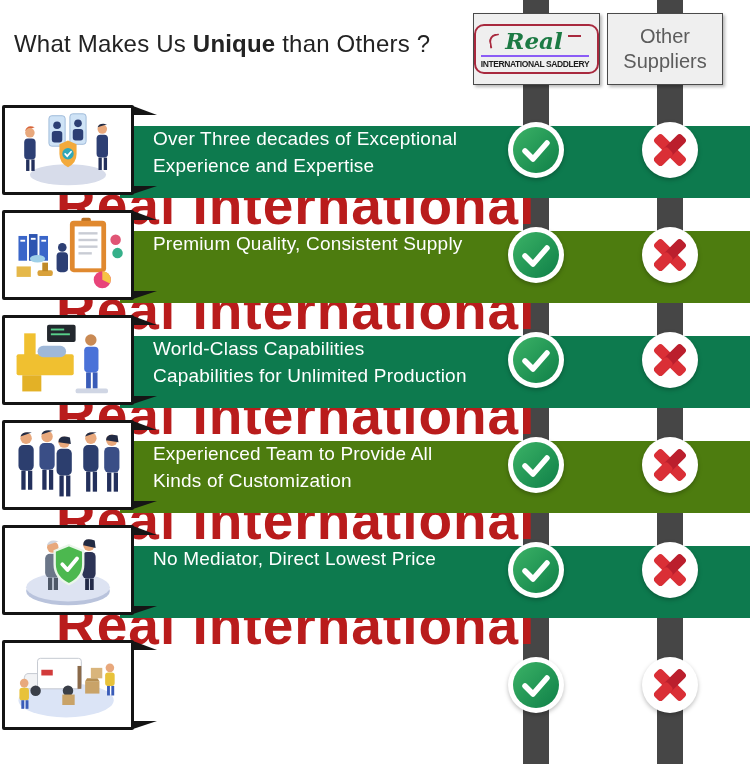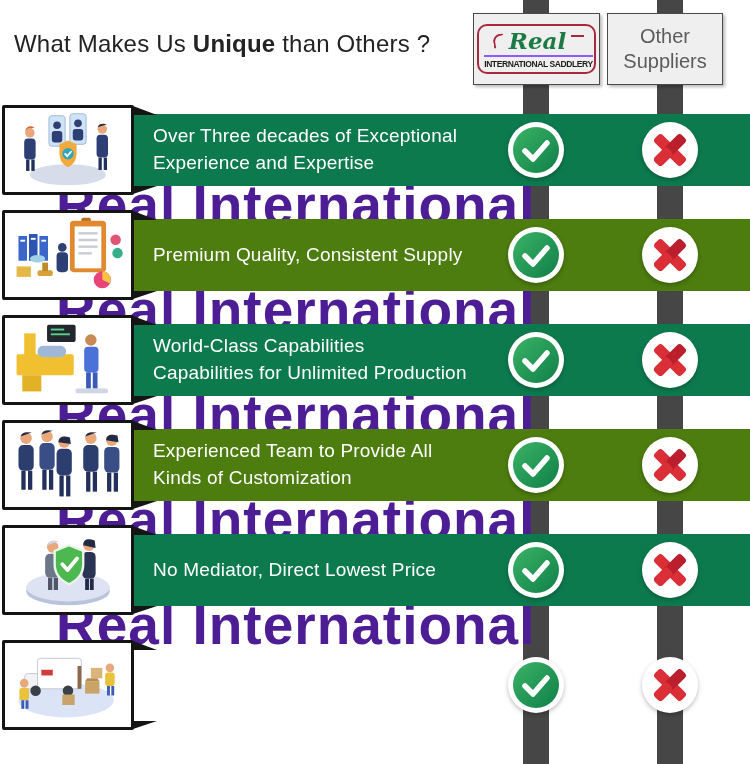--- a/index.html
+++ b/index.html
@@ -5,42 +5,42 @@
   html,body{margin:0;padding:0;background:#fff;}
   .stage{position:relative;width:750px;height:764px;background:#ffffff;overflow:hidden;
          font-family:"Liberation Sans",sans-serif;}
 
   
   .vbar{position:absolute;top:0;height:764px;width:26px;background:#464646;z-index:1;}
   .vbar.left{left:523px;} .vbar.right{left:657px;}
 
   
   .wm{position:absolute;left:56px;font-size:55px;font-weight:bold;letter-spacing:1px;
-      color:#4c1d95;white-space:nowrap;z-index:2;line-height:1.1;}
+      color:#b91c1c;white-space:nowrap;z-index:2;line-height:1.1;}
 
   
   .title{position:absolute;left:14px;top:30px;font-size:24px;color:#232323;z-index:5;letter-spacing:.2px;}
   .title b{font-weight:bold;}
   .hdrbox{position:absolute;top:13px;height:72px;background:#efefef;border:1px solid #4a4a4a;
           box-shadow:2px 2px 3px rgba(0,0,0,.28);z-index:5;display:flex;align-items:center;
           justify-content:center;box-sizing:border-box;}
   .hdrbox.logo{left:473px;width:127px;}
   .hdrbox.other{left:607px;width:116px;color:#5c5c5c;font-size:20px;text-align:center;line-height:1.25;}
-  .logo-frame{border:2px solid #a8293e;border-radius:10px;padding:3px 1px 3px 5px;text-align:center;}
+  .logo-frame{border:2px solid #a8293e;border-radius:10px;padding:3px 8px 3px 5px;text-align:center;}
   .logo-script{font-family:"DejaVu Serif",serif;font-style:italic;font-weight:bold;color:#1c7a44;
                font-size:23px;line-height:1.05;display:flex;align-items:center;justify-content:center;gap:5px;}
   .logo-script .swL{width:9px;height:12px;border-left:2px solid #a8293e;border-top:2px solid #a8293e;
                     border-radius:8px 0 0 0;transform:rotate(-10deg);}
   .logo-script .swR{width:13px;height:2px;background:#a8293e;margin-bottom:9px;}
   .logo-sub{font-size:8.5px;font-weight:bold;color:#1c1c1c;letter-spacing:-0.4px;border-top:2px solid #8b5cf6;
             margin-top:2px;padding-top:2px;white-space:nowrap;}
 
   
   .row{position:absolute;left:0;right:0;height:90px;}
-  .banner{position:absolute;left:120px;right:0;top:9px;height:72px;display:flex;align-items:center;z-index:3;}
+  .banner{position:absolute;left:120px;right:0;top:21px;height:72px;display:flex;z-index:3;}
   .banner.green{background:#0d7a4e;} .banner.pink{background:#4d7c0f;}
   .banner-text{margin-left:33px;width:352px;color:#ffffff;font-size:19px;line-height:1.42;letter-spacing:.2px;}
   .banner-text span{display:block;}
   .fold{position:absolute;left:133px;width:24px;background:#151515;z-index:3;}
   .fold.top{top:1px;height:9px;clip-path:polygon(0 0,100% 100%,0 100%);}
   .fold.bottom{top:81px;height:8px;clip-path:polygon(0 0,100% 0,0 100%);}
   .imgbox{position:absolute;left:2px;top:0;width:126px;height:84px;background:#fff;border:3px solid #141414;
           border-radius:2px;z-index:4;display:flex;align-items:center;justify-content:center;}
   .badge{position:absolute;width:56px;height:56px;top:17px;z-index:4;filter:drop-shadow(0 2px 2px rgba(0,0,0,.25));}
   .badge.check{left:508px;} .badge.cross{left:642px;}

